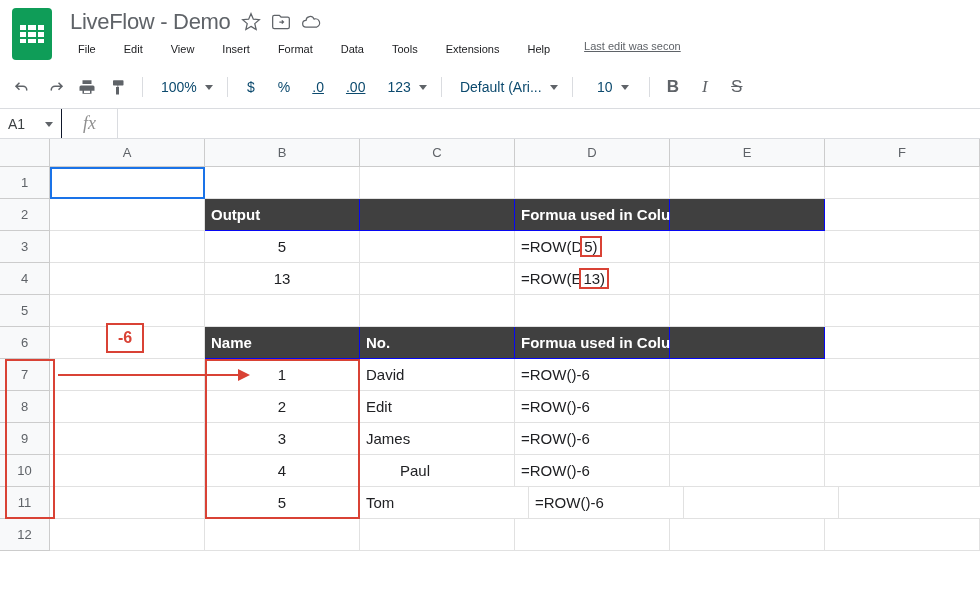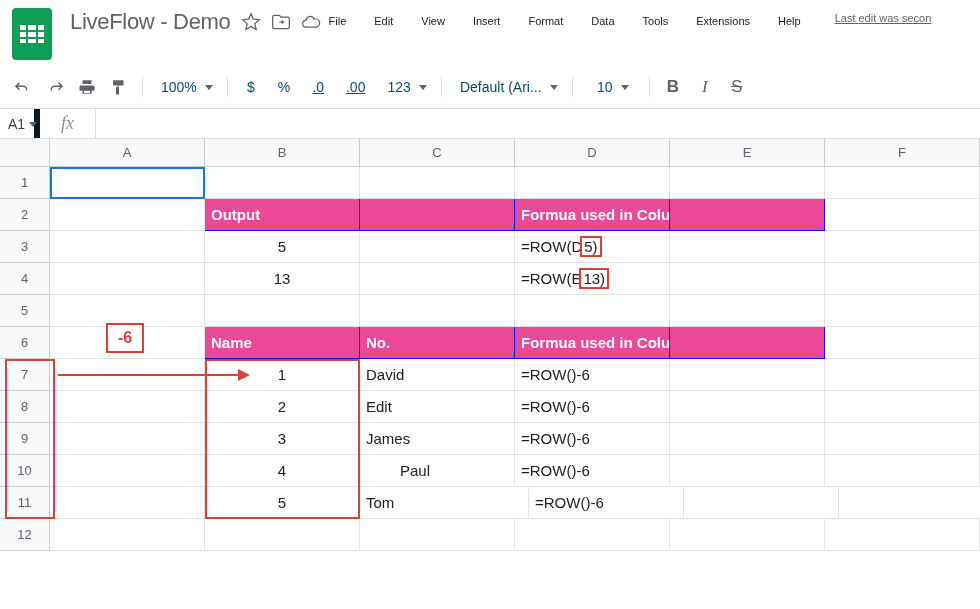--- a/index.html
+++ b/index.html
@@ -1,48 +1,48 @@
 <!DOCTYPE html>
 <html><head>
   <meta charset="utf-8">
   <style>
     * { box-sizing: border-box; margin: 0; padding: 0; }
     body { font-family: Arial, sans-serif; font-size: 13px; color: #202124; background: #fff; width: 980px; overflow: hidden; }
     .app-bar { display: flex; align-items: flex-start; padding: 8px 12px 0 12px; }
     .logo { width: 40px; height: 52px; background: #0f9d58; border-radius: 4px; position: relative; margin-right: 18px; }
     .logo::before { content: ""; position: absolute; top: 50%; left: 50%; transform: translate(-50%, -50%); width: 24px; height: 18px; background: #fff; }
     .logo::after { content: ""; position: absolute; top: 50%; left: 50%; transform: translate(-50%, -50%); width: 24px; height: 18px; background: linear-gradient(to right, transparent 6px, #0f9d58 6px 8px, transparent 8px 16px, #0f9d58 16px 18px, transparent 18px), linear-gradient(to bottom, transparent 5px, #0f9d58 5px 7px, transparent 7px 12px, #0f9d58 12px 14px, transparent 14px); }
-    .title-area { display: flex; flex-direction: row; }
+    .title-area { display: flex; flex-direction: column; }
     .title-row { display: flex; align-items: center; gap: 10px; height: 28px; }
     .doc-title { font-size: 22px; color: #5f6368; font-weight: 400; letter-spacing: -0.3px; }
     .title-icon { color: #5f6368; display: inline-flex; align-items: center; justify-content: center; width: 20px; height: 20px; fill: currentColor; }
     .menu-bar { display: flex; gap: 12px; margin-top: 4px; font-size: 11px; color: #202124; }
     .menu-item { padding: 3px 8px; border-radius: 4px; cursor: default; }
     .last-edit { color: #5f6368; text-decoration: underline; margin-left: 14px; }
     .toolbar { display: flex; align-items: center; padding: 8px 10px; gap: 6px; border-bottom: 1px solid #dadce0; margin-top: 6px; }
     .tb-btn { display: inline-flex; align-items: center; justify-content: center; min-width: 26px; height: 26px; color: #5f6368; font-size: 14px; padding: 0 4px; fill: currentColor; }
     .tb-sep { width: 1px; height: 20px; background: #dadce0; margin: 0 4px; }
     .tb-label { color: #0c4a6e; font-size: 14px; padding: 0 4px; }
     .tb-arrow::after { content:""; display:inline-block; margin-left:4px; border-left:4px solid transparent; border-right:4px solid transparent; border-top:5px solid #5f6368; vertical-align: middle;}
     .name-box-row { display: flex; align-items: center; border-bottom: 1px solid #dadce0; height: 30px; }
-    .name-box { width: 40px; padding: 0 8px; height:100%; display:flex; align-items:center; border-right: 6px solid #0f172a; font-size: 14px; color:#3c4043;}
+    .name-box { width: 62px; padding: 0 8px; height:100%; display:flex; align-items:center; border-right: 1px solid #0f172a; font-size: 14px; color:#3c4043;}
     .name-arrow { margin-left:auto; }
     .fx { width: 56px; text-align:center; font-style: italic; color: #8f8f8f; font-size: 18px; border-right: 1px solid #dadce0; height:100%; display:flex; align-items:center; justify-content:center; font-family: Georgia, serif;}
     .formula-bar { flex:1; height:100%; padding: 0 8px; font-size:14px; color:#3c4043;}
     .grid-wrap { position: relative; }
     .corner { width: 50px; height: 28px; border-right: 1px solid #ccc; border-bottom: 1px solid #ccc; background:#f8f9fa; }
     .col-headers { display:flex; position:absolute; left:50px; top:0; height:28px; }
     .ch { border-right: 1px solid #ccc; border-bottom: 1px solid #ccc; display:flex; align-items:center; justify-content:center; background:#f8f9fa; color:#5f6368; font-size:13px; }
     .row-headers { position:absolute; left:0; top:28px; width:50px; }
     .rh { border-right: 1px solid #ccc; border-bottom: 1px solid #ccc; display:flex; align-items:center; justify-content:center; background:#f8f9fa; color:#5f6368; font-size:13px; height:32px; width:50px;}
     .cells { position:absolute; left:50px; top:28px; }
     .row { display:flex; height:32px; }
     .cell { border-right: 1px solid #e1e1e1; border-bottom: 1px solid #e1e1e1; display:flex; align-items:center; padding: 0 6px; font-size:15px; color:#202124; overflow:visible; white-space:nowrap; width:155px;}
     .selected { outline: 2px solid #1a73e8; outline-offset: -2px; }
-    .hdr-blue { background: #ec4899; color: #fff; font-weight: bold; border-bottom: 1px solid #0707f2; border-right: 1px solid #0707f2;}
+    .hdr-blue { background: #404040; color: #fff; font-weight: bold; border-bottom: 1px solid #0707f2; border-right: 1px solid #0707f2;}
     .center { justify-content:center; }
     .anno-layer { position:absolute; pointer-events:none; left:0; top:0; right:0; bottom:0;}
     .box-red { position:absolute; border:2px solid #d94235; }
     .arrow-line { position:absolute; background:#d94235; height:2px; }
     .arrow-head { position:absolute; width:0; height:0; border-top:6px solid transparent; border-bottom:6px solid transparent; border-left:12px solid #d94235;}
     .inline-box { display:inline-block; border:2px solid #d94235; padding: 0 2px; margin-left: -2px;}
     .anno-label { position:absolute; border:2px solid #d94235; color:#d94235; font-weight:bold; font-size:16px; padding:4px 10px; background:#fff;}
   </style>
 </head>
 <body>

